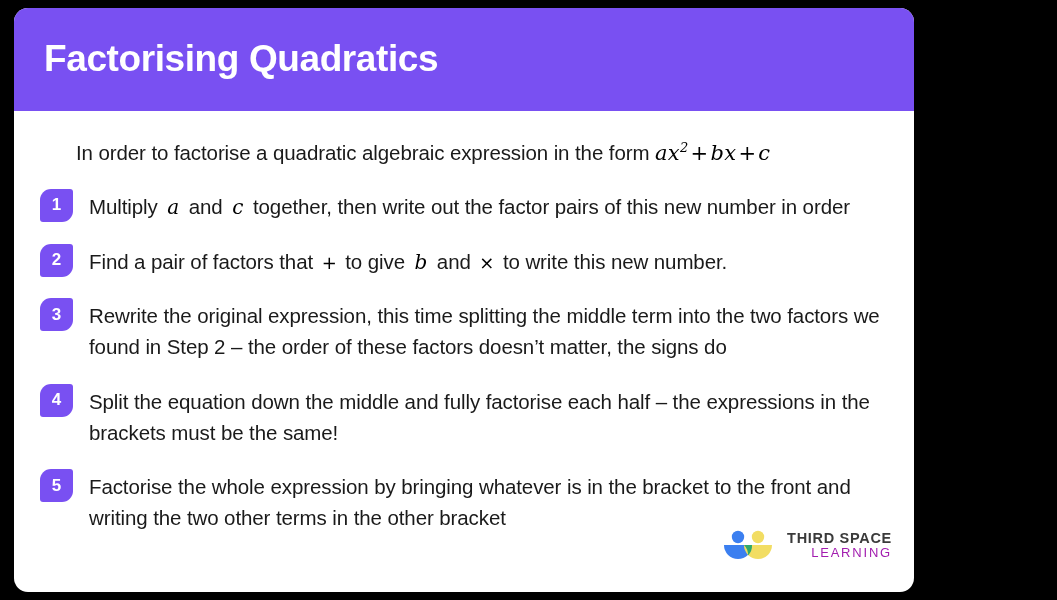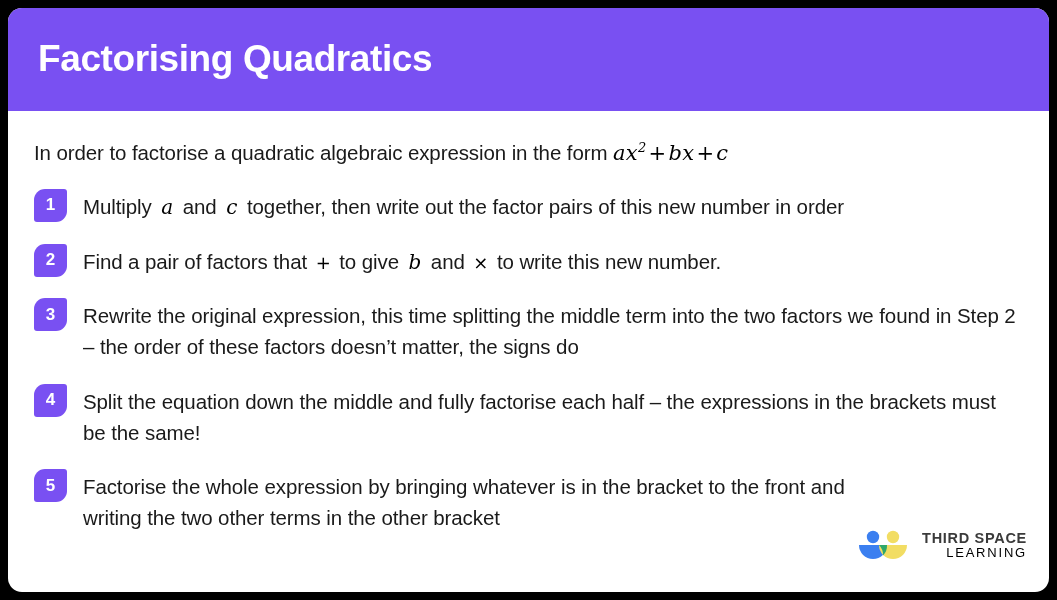--- a/index.html
+++ b/index.html
@@ -7,23 +7,23 @@
   html, body {
     width: 1057px;
     height: 600px;
     background: #000000;
     font-family: "Liberation Sans", sans-serif;
     overflow: hidden;
   }
 
   #card {
     position: absolute;
-    left: 8px;
+    left: 14px;
     top: 8px;
-    width: 1041px;
+    width: 900px;
     height: 584px;
     background: #ffffff;
     border-radius: 14px;
     overflow: hidden;
     display: flex;
     flex-direction: column;
   }
 
   
   #header {
@@ -49,20 +49,21 @@
     position: relative;
     padding: 27px 26px 0 26px;
   }
 
   #intro {
     font-size: 20.5px;
     line-height: 1.47;
     color: #1a1a1a;
     letter-spacing: -0.1px;
     max-width: 985px;
+    margin-left: 36px;
   }
 
   
   .math {
     font-family: "DejaVu Serif", "Liberation Serif", serif;
     font-style: italic;
     font-size: 21px;
     letter-spacing: 0.3px;
     color: #000;
   }
@@ -150,21 +151,21 @@
   }
   #logo-line1 {
     font-size: 14.5px;
     font-weight: bold;
     color: #3a3a3a;
     letter-spacing: 0.7px;
   }
   #logo-line2 {
     font-size: 13px;
     font-weight: normal;
-    color: #000000;
+    color: #a21caf;
     letter-spacing: 1.8px;
     text-align: right;
   }
 </style>
 </head>
 <body>
 
 <div id="card">
 
   <div id="header">

